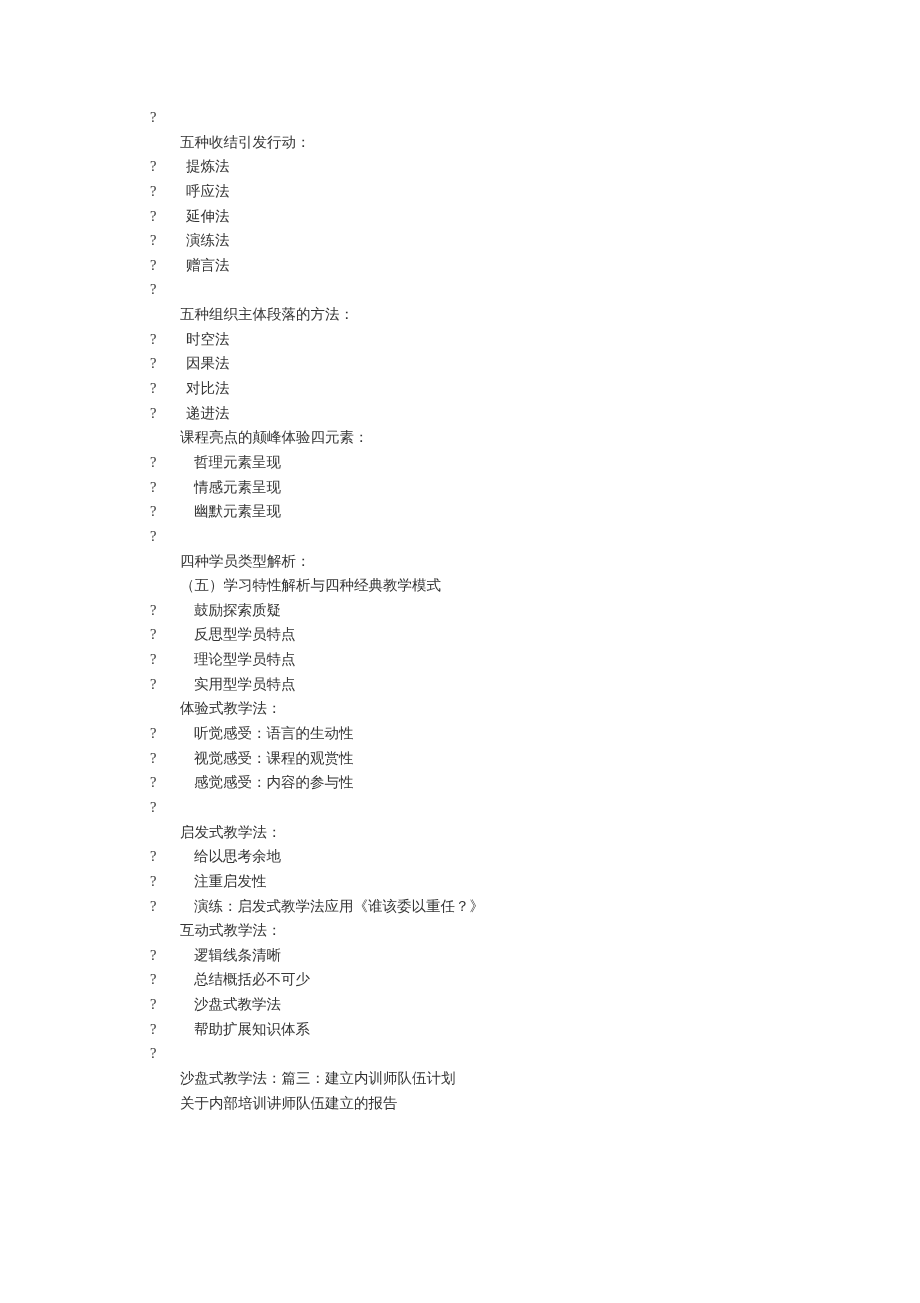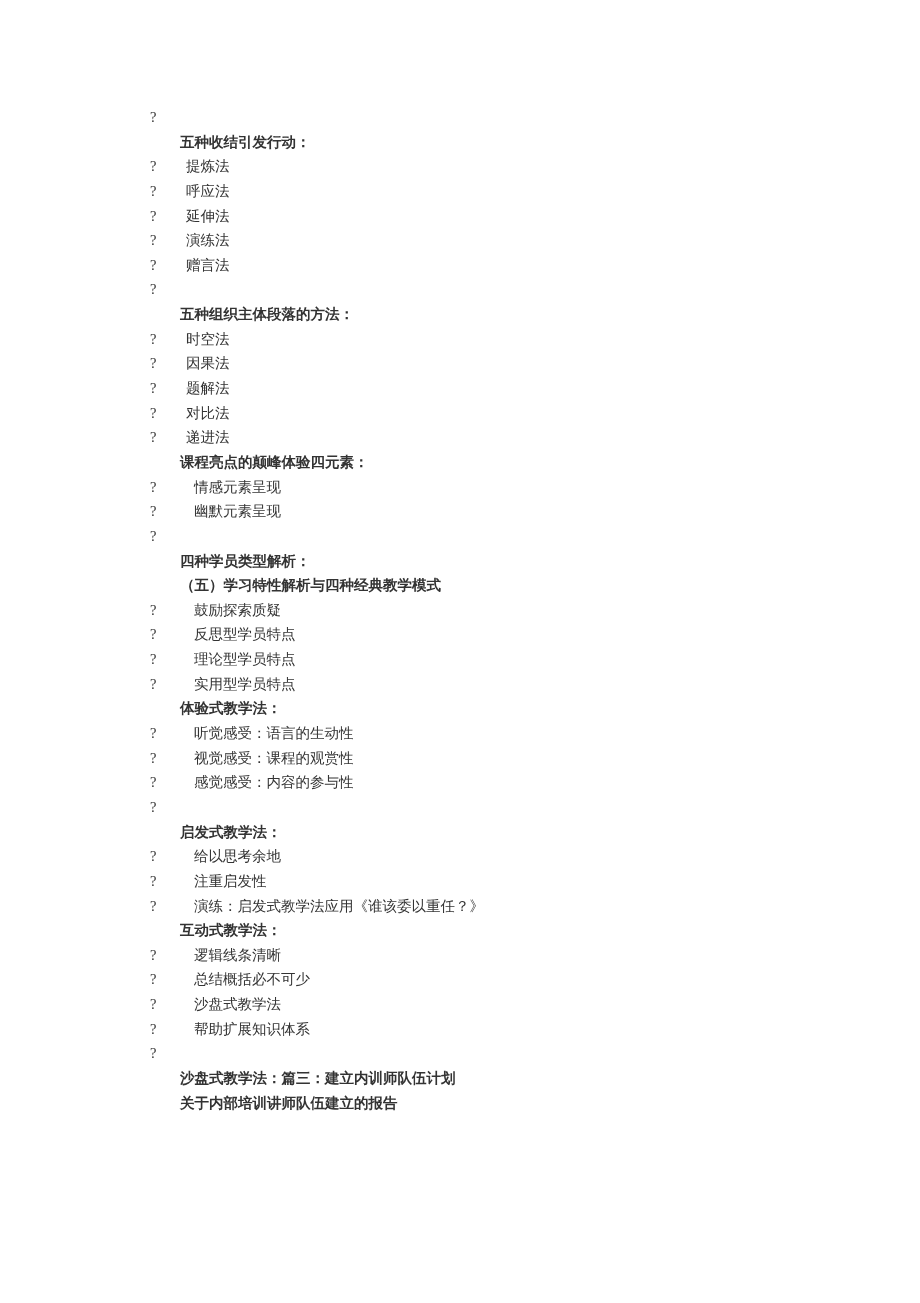--- a/index.html
+++ b/index.html
@@ -21,21 +21,20 @@
     .line {
       margin: 0;
       padding: 0;
       white-space: pre;
     }
     .q-line {
       padding-left: 0px;
     }
     .indent-line {
       padding-left: 30px;
-      font-weight: bold;
     }
     .bullet-mark {
       display: inline-block;
       width: 36px;
     }
   </style>
 </head>
 <body>
 
 <div class="page" id="container">
@@ -43,24 +42,24 @@
     <p class="line indent-line"><span>五种收结引发行动：</span></p>
     <p class="line q-line"><span class="bullet-mark">?</span><span>提炼法</span></p>
     <p class="line q-line"><span class="bullet-mark">?</span><span>呼应法</span></p>
     <p class="line q-line"><span class="bullet-mark">?</span><span>延伸法</span></p>
     <p class="line q-line"><span class="bullet-mark">?</span><span>演练法</span></p>
     <p class="line q-line"><span class="bullet-mark">?</span><span>赠言法</span></p>
     <p class="line q-line"><span>?</span></p>
     <p class="line indent-line"><span>五种组织主体段落的方法：</span></p>
     <p class="line q-line"><span class="bullet-mark">?</span><span>时空法</span></p>
     <p class="line q-line"><span class="bullet-mark">?</span><span>因果法</span></p>
-    <p class="line q-line"><span class="bullet-mark">?</span><span>题解法</span></p>
     <p class="line q-line"><span class="bullet-mark">?</span><span>对比法</span></p>
     <p class="line q-line"><span class="bullet-mark">?</span><span>递进法</span></p>
     <p class="line indent-line"><span>课程亮点的颠峰体验四元素：</span></p>
+    <p class="line q-line"><span style="display: inline-block; width: 44px;">?</span><span>哲理元素呈现</span></p>
     <p class="line q-line"><span style="display: inline-block; width: 44px;">?</span><span>情感元素呈现</span></p>
     <p class="line q-line"><span style="display: inline-block; width: 44px;">?</span><span>幽默元素呈现</span></p>
     <p class="line q-line"><span>?</span></p>
     <p class="line indent-line"><span>四种学员类型解析：</span></p>
     <p class="line indent-line"><span>（五）学习特性解析与四种经典教学模式</span></p>
     <p class="line q-line"><span style="display: inline-block; width: 44px;">?</span><span>鼓励探索质疑</span></p>
     <p class="line q-line"><span style="display: inline-block; width: 44px;">?</span><span>反思型学员特点</span></p>
     <p class="line q-line"><span style="display: inline-block; width: 44px;">?</span><span>理论型学员特点</span></p>
     <p class="line q-line"><span style="display: inline-block; width: 44px;">?</span><span>实用型学员特点</span></p>
     <p class="line indent-line"><span>体验式教学法：</span></p>

